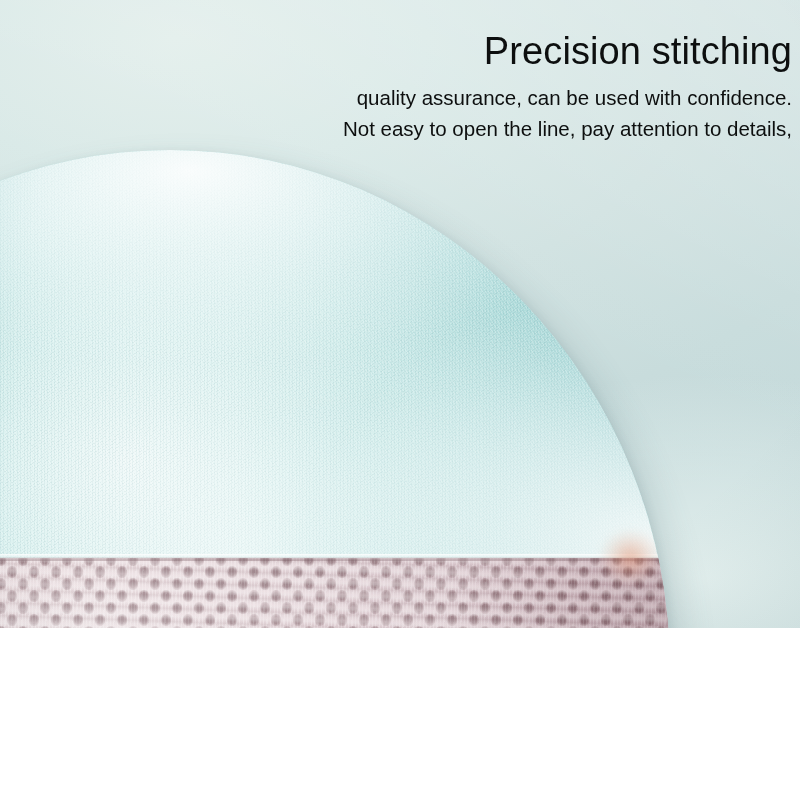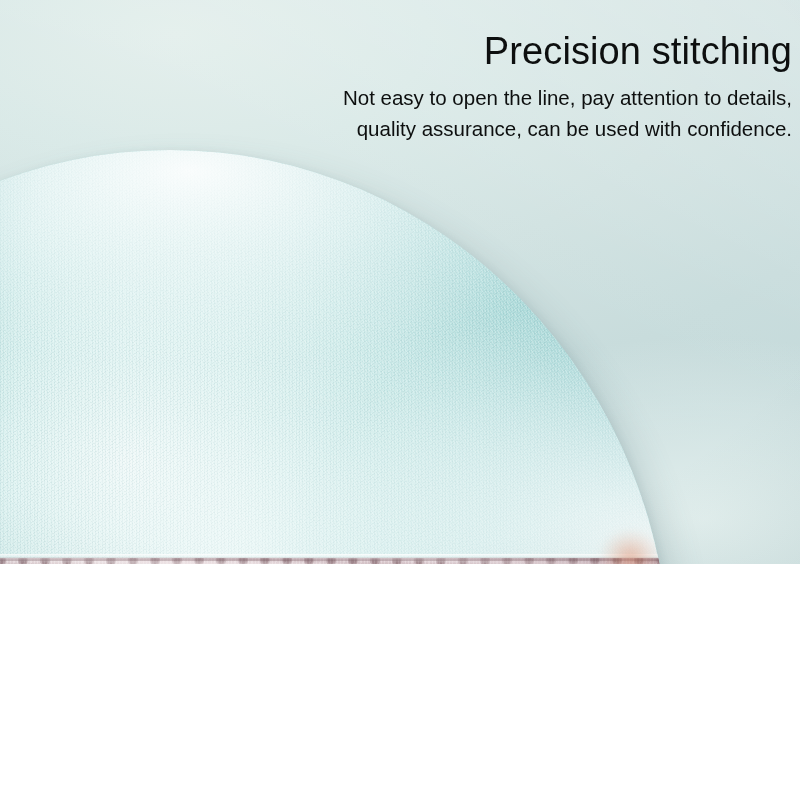--- a/index.html
+++ b/index.html
@@ -3,21 +3,21 @@
 <meta charset="utf-8">
 <style>
   html, body {
     margin: 0;
     padding: 0;
     background: #ffffff;
   }
   #stage {
     position: relative;
     width: 800px;
-    height: 564px;
+    height: 628px;
     overflow: hidden;
     font-family: "Liberation Sans", sans-serif;
     background: #7dd3fc;
   }
 
   
   .bg-base {
     position: absolute;
     inset: 0;
     background:
@@ -246,17 +246,17 @@
 
     <div class="seam"></div>
     <div class="seam-warm"></div>
 
   </div>
 
   <div class="bg-vig"></div>
 
   <div class="copy">
     <h1 class="headline">Precision stitching</h1>
+    <p class="sub">quality assurance, can be used with confidence.</p>
     <p class="sub">Not easy to open the line, pay attention to details,</p>
-    <p class="sub">quality assurance, can be used with confidence.</p>
   </div>
 
 </div>
 
 </body></html>

